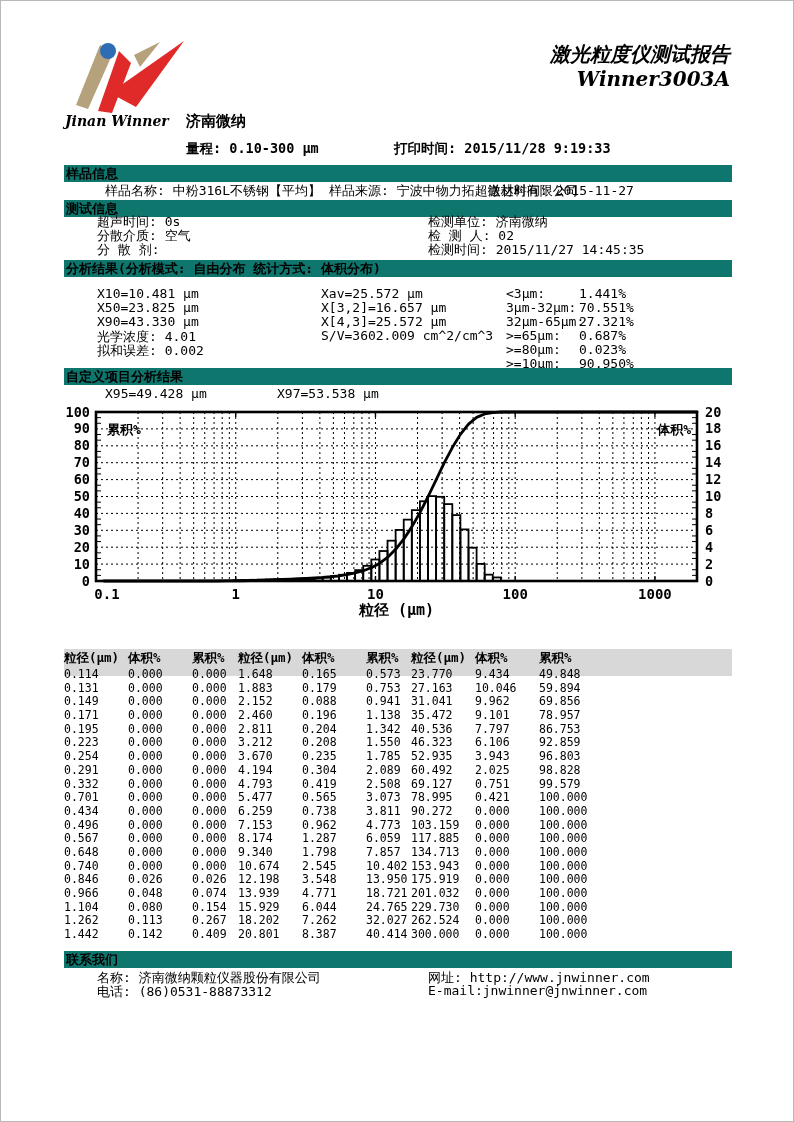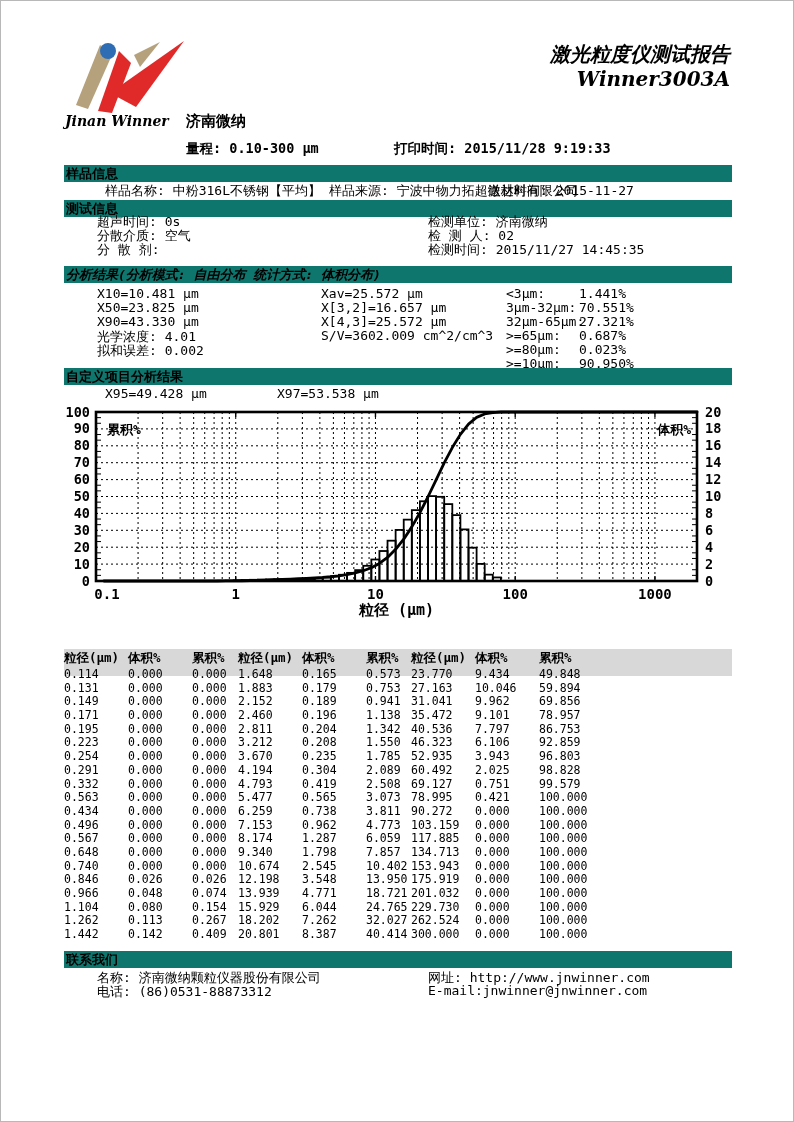--- a/index.html
+++ b/index.html
@@ -48,21 +48,21 @@
       <div>超声时间: 0s</div>
       <div>分散介质: 空气</div>
       <div>分 散 剂:</div>
     </div>
   <div id="test-right" class="abs rowstack" style="left:394px;top:212px;">
       <div>检测单位: 济南微纳</div>
       <div>检 测 人: 02</div>
       <div>检测时间: 2015/11/27 14:45:35</div>
     </div>
 
-  <div class="secbar" style="top:265px;font-style:italic;">分析结果(分析模式: 自由分布   统计方式: 体积分布)</div>
+  <div class="secbar" style="top:259px;">分析结果(分析模式: 自由分布   统计方式: 体积分布)</div>
   <div id="ana-col1" class="abs rowstack" style="left:63px;top:285px;">
       <div>X10=10.481 μm</div>
       <div>X50=23.825 μm</div>
       <div>X90=43.330 μm</div>
       <div>光学浓度: 4.01</div>
       <div>拟和误差: 0.002</div>
     </div>
   <div id="ana-col2" class="abs rowstack" style="left:287px;top:285px;">
       <div>Xav=25.572 μm</div>
       <div>X[3,2]=16.657 μm</div>
@@ -299,21 +299,21 @@
         <span class="tbl-c0">0.291</span>
         <span class="tbl-c1">0.000</span>
         <span class="tbl-c2">0.000</span>
       </div>
       <div class="tbl-row">
         <span class="tbl-c0">0.332</span>
         <span class="tbl-c1">0.000</span>
         <span class="tbl-c2">0.000</span>
       </div>
       <div class="tbl-row">
-        <span class="tbl-c0">0.563</span>
+        <span class="tbl-c0">0.701</span>
         <span class="tbl-c1">0.000</span>
         <span class="tbl-c2">0.000</span>
       </div>
       <div class="tbl-row">
         <span class="tbl-c0">0.434</span>
         <span class="tbl-c1">0.000</span>
         <span class="tbl-c2">0.000</span>
       </div>
       <div class="tbl-row">
         <span class="tbl-c0">0.496</span>
@@ -367,21 +367,21 @@
         <span class="tbl-c1">0.165</span>
         <span class="tbl-c2">0.573</span>
       </div>
       <div class="tbl-row">
         <span class="tbl-c0">1.883</span>
         <span class="tbl-c1">0.179</span>
         <span class="tbl-c2">0.753</span>
       </div>
       <div class="tbl-row">
         <span class="tbl-c0">2.152</span>
-        <span class="tbl-c1">0.189</span>
+        <span class="tbl-c1">0.088</span>
         <span class="tbl-c2">0.941</span>
       </div>
       <div class="tbl-row">
         <span class="tbl-c0">2.460</span>
         <span class="tbl-c1">0.196</span>
         <span class="tbl-c2">1.138</span>
       </div>
       <div class="tbl-row">
         <span class="tbl-c0">2.811</span>
         <span class="tbl-c1">0.204</span>

